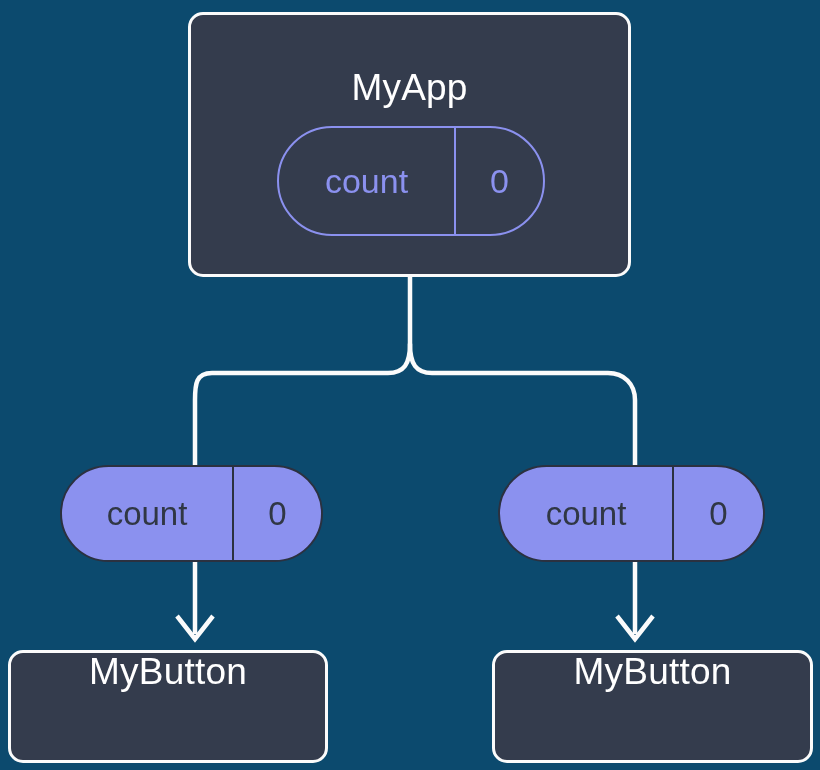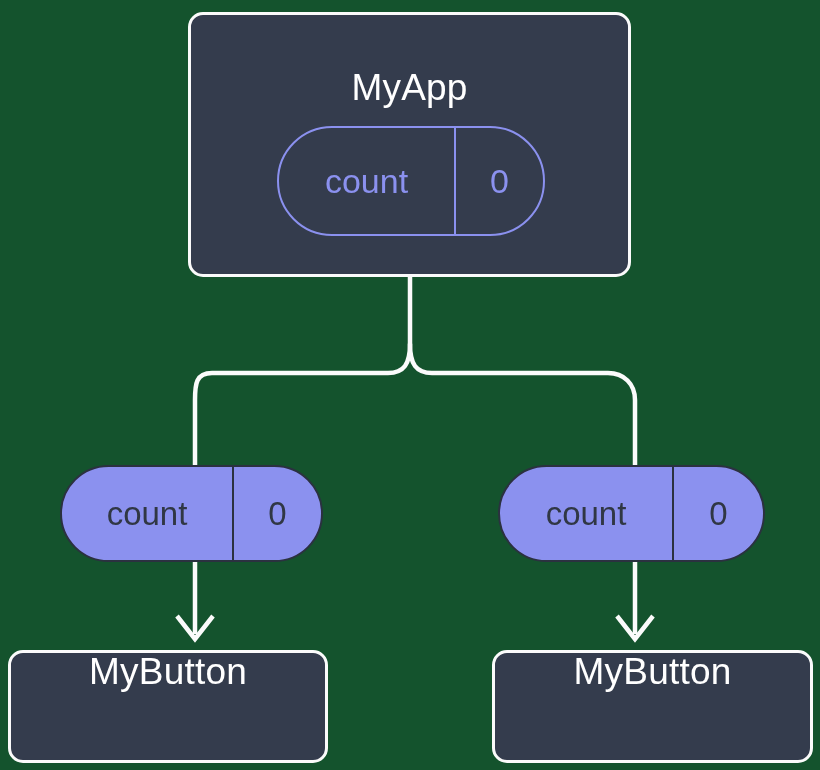--- a/index.html
+++ b/index.html
@@ -11,21 +11,21 @@
   body {
     width: 820px;
     height: 770px;
     overflow: hidden;
     font-family: "Liberation Sans", sans-serif;
   }
   #canvas {
     position: relative;
     width: 820px;
     height: 770px;
-    background: #14532d;
+    background: #0c4a6e;
   }
   #edges {
     position: absolute;
     left: 0;
     top: 0;
     width: 820px;
     height: 770px;
     pointer-events: none;
   }
 

